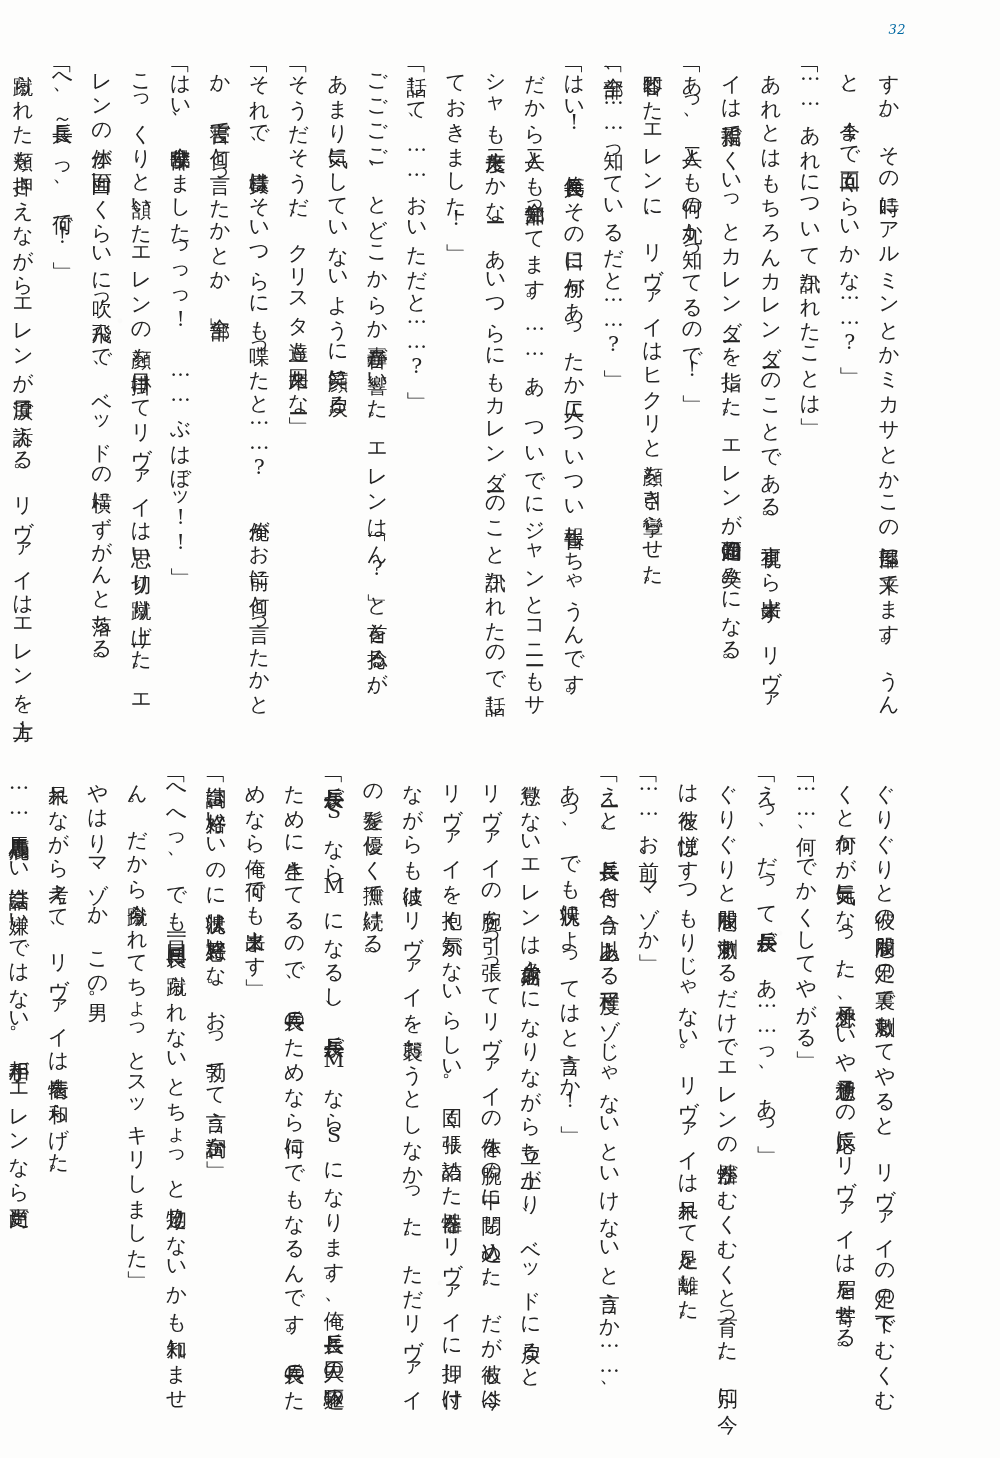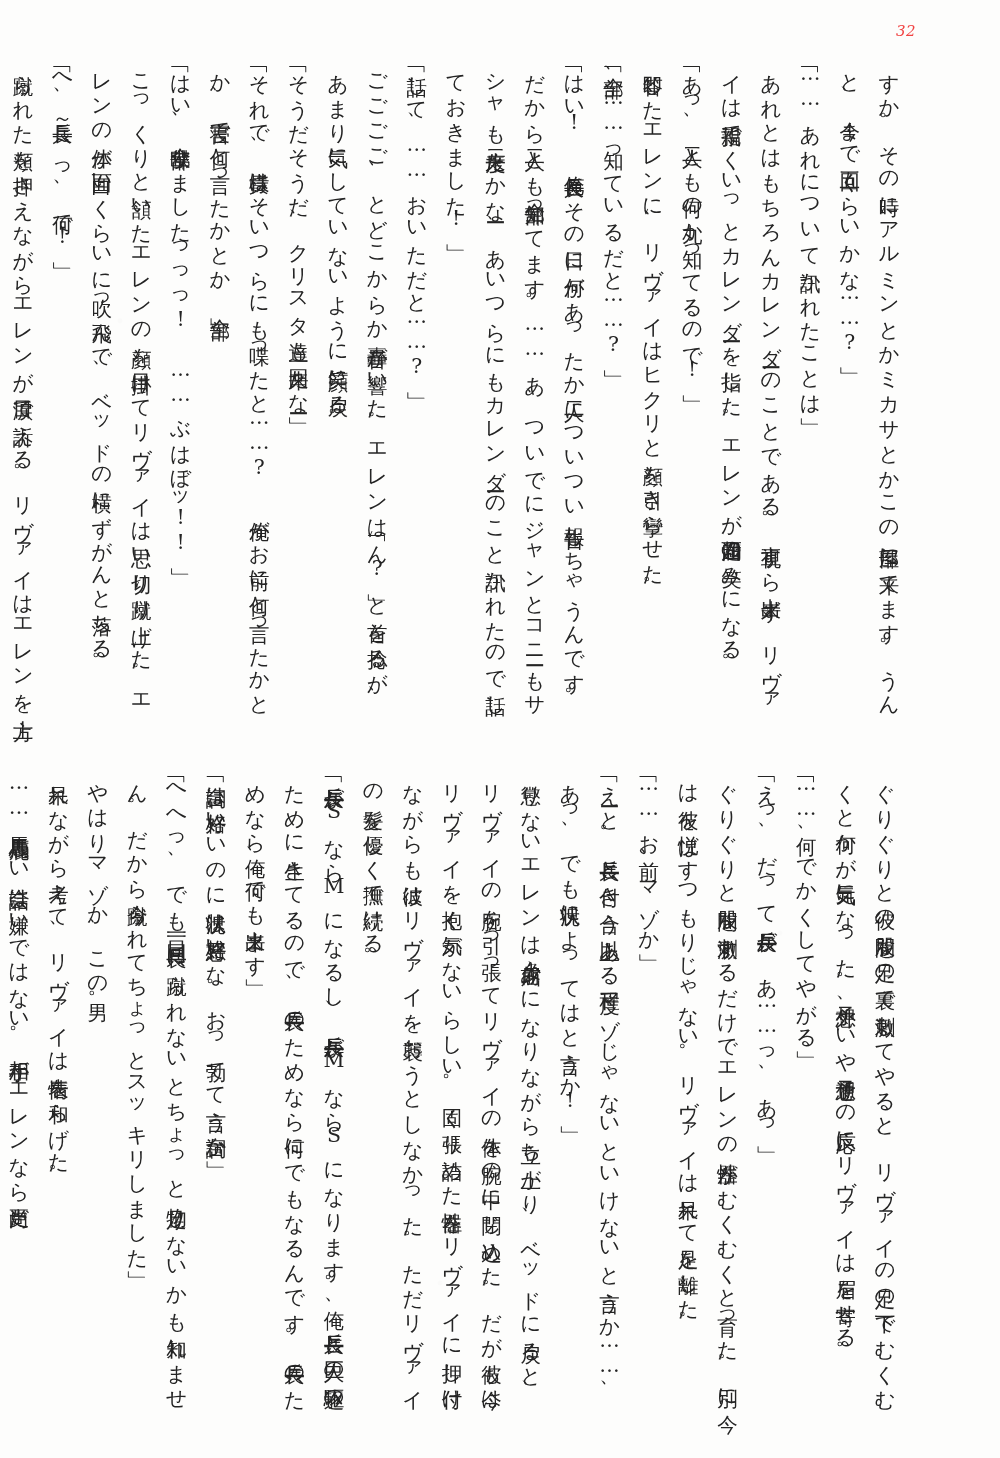--- a/index.html
+++ b/index.html
@@ -26,26 +26,26 @@
     background:
       radial-gradient(circle at 12% 22%, rgba(0,0,0,0.012) 0 2px, transparent 3px),
       radial-gradient(circle at 78% 64%, rgba(0,0,0,0.010) 0 2px, transparent 3px),
       radial-gradient(circle at 44% 88%, rgba(0,0,0,0.010) 0 2px, transparent 3px);
     pointer-events: none;
   }
 
   .folio {
     position: absolute;
     top: 22px;
-    right: 84px;
+    right: 94px;
     font-family: "DejaVu Serif", "Liberation Serif", serif;
     font-style: italic;
-    font-size: 15px;
+    font-size: 13px;
     letter-spacing: 0.5px;
-    color: #ef4444;
+    color: #0369a1;
   }
 
   
   .text-block {
     position: absolute;
     writing-mode: vertical-rl;
     -webkit-writing-mode: vertical-rl;
     text-orientation: upright;
     font-size: 20.5px;
     line-height: 1.92;

